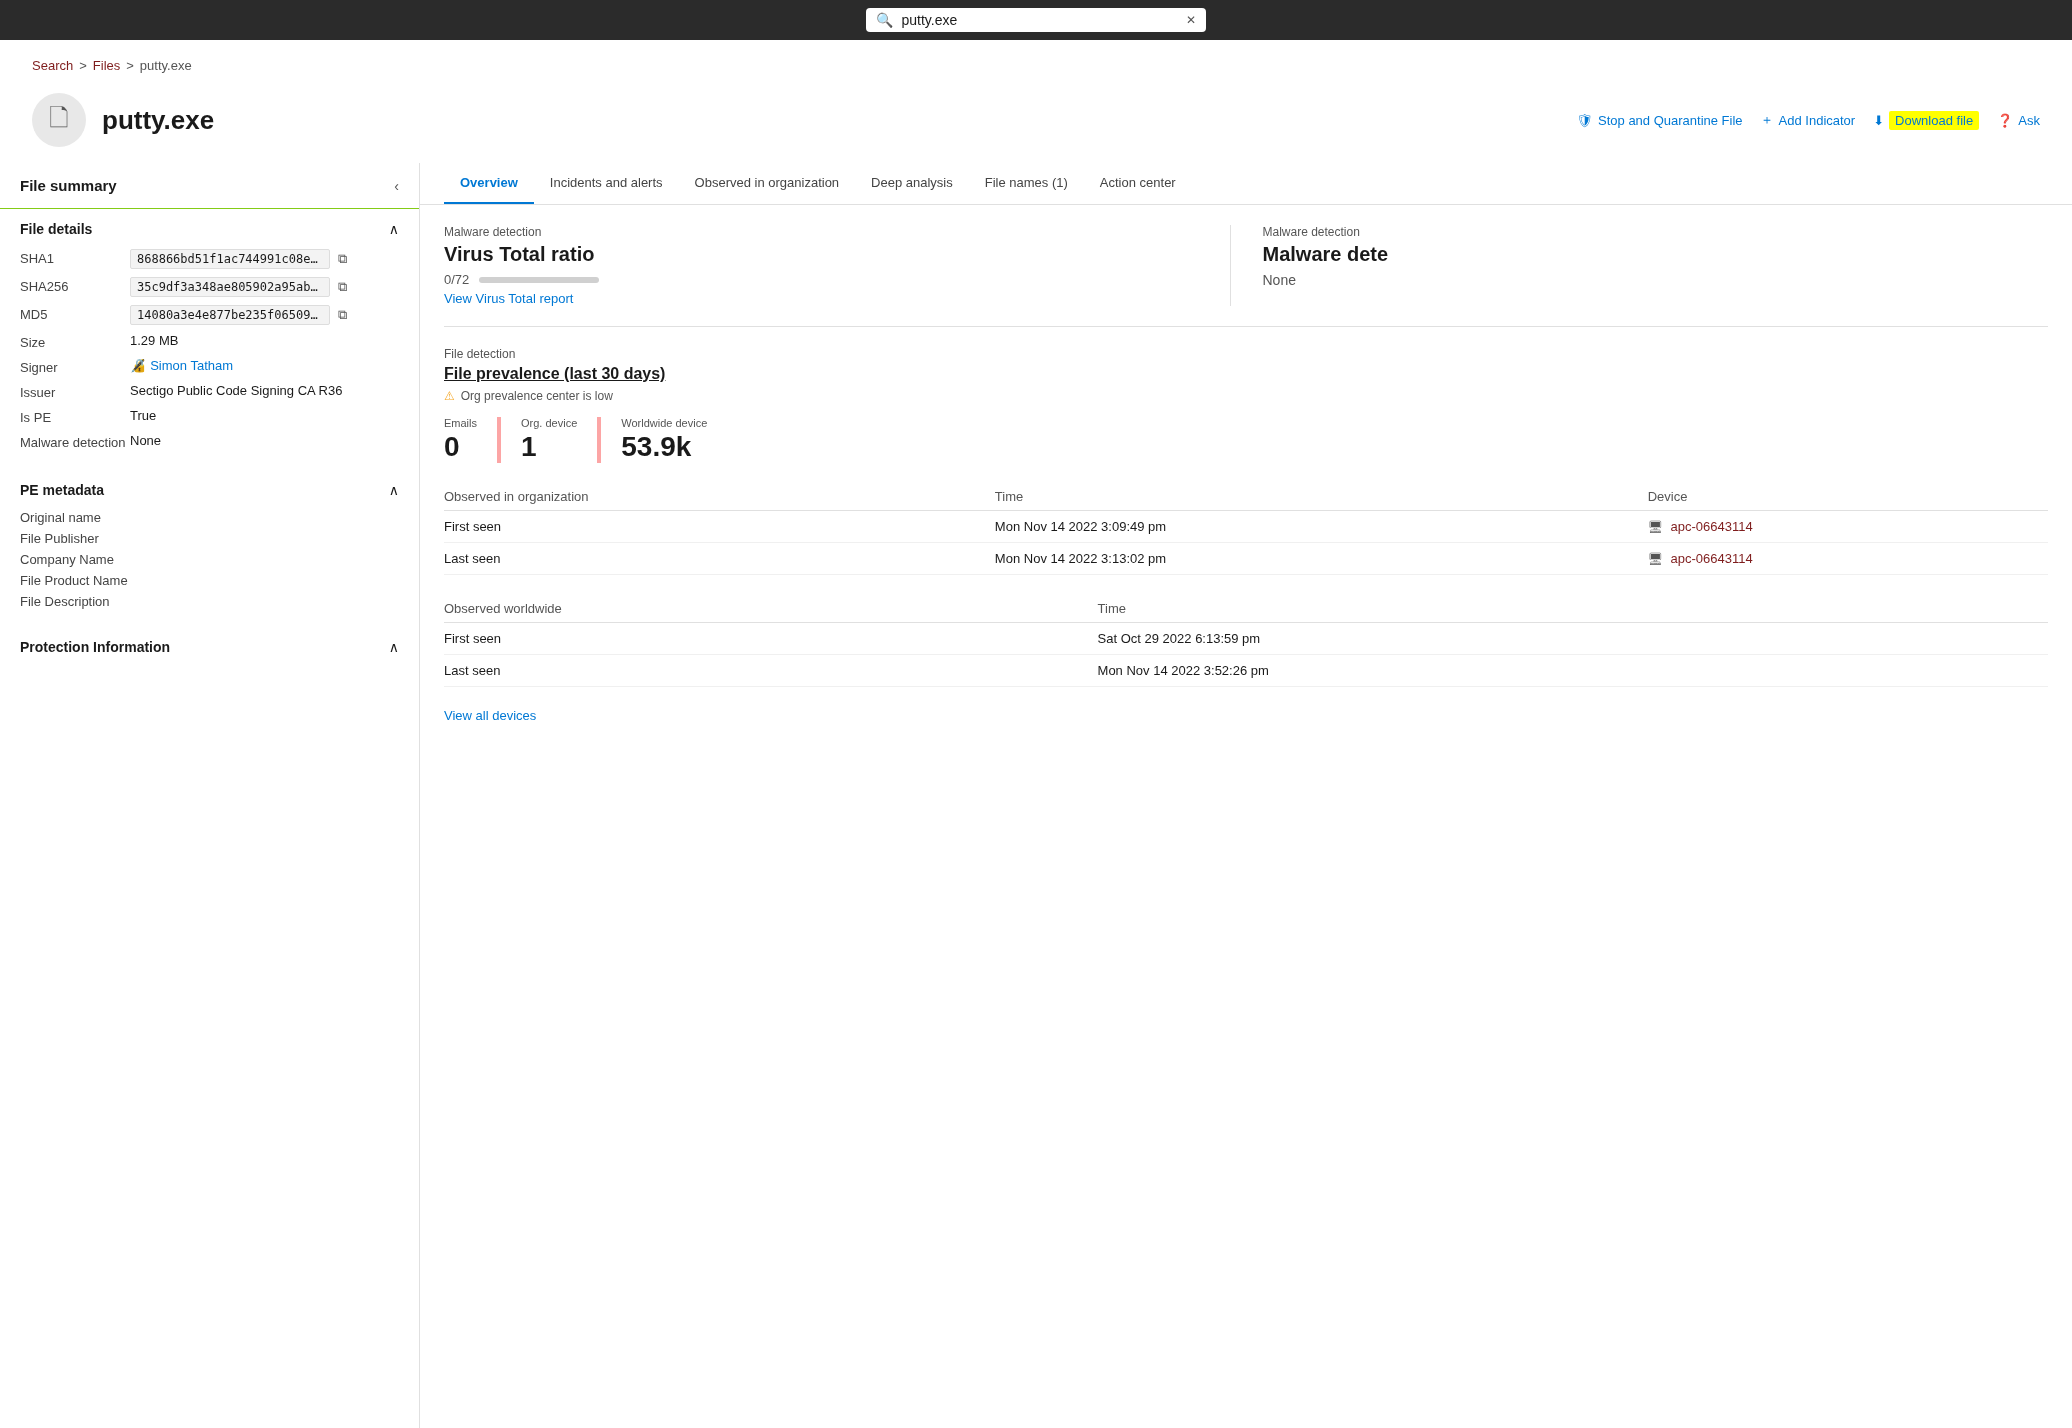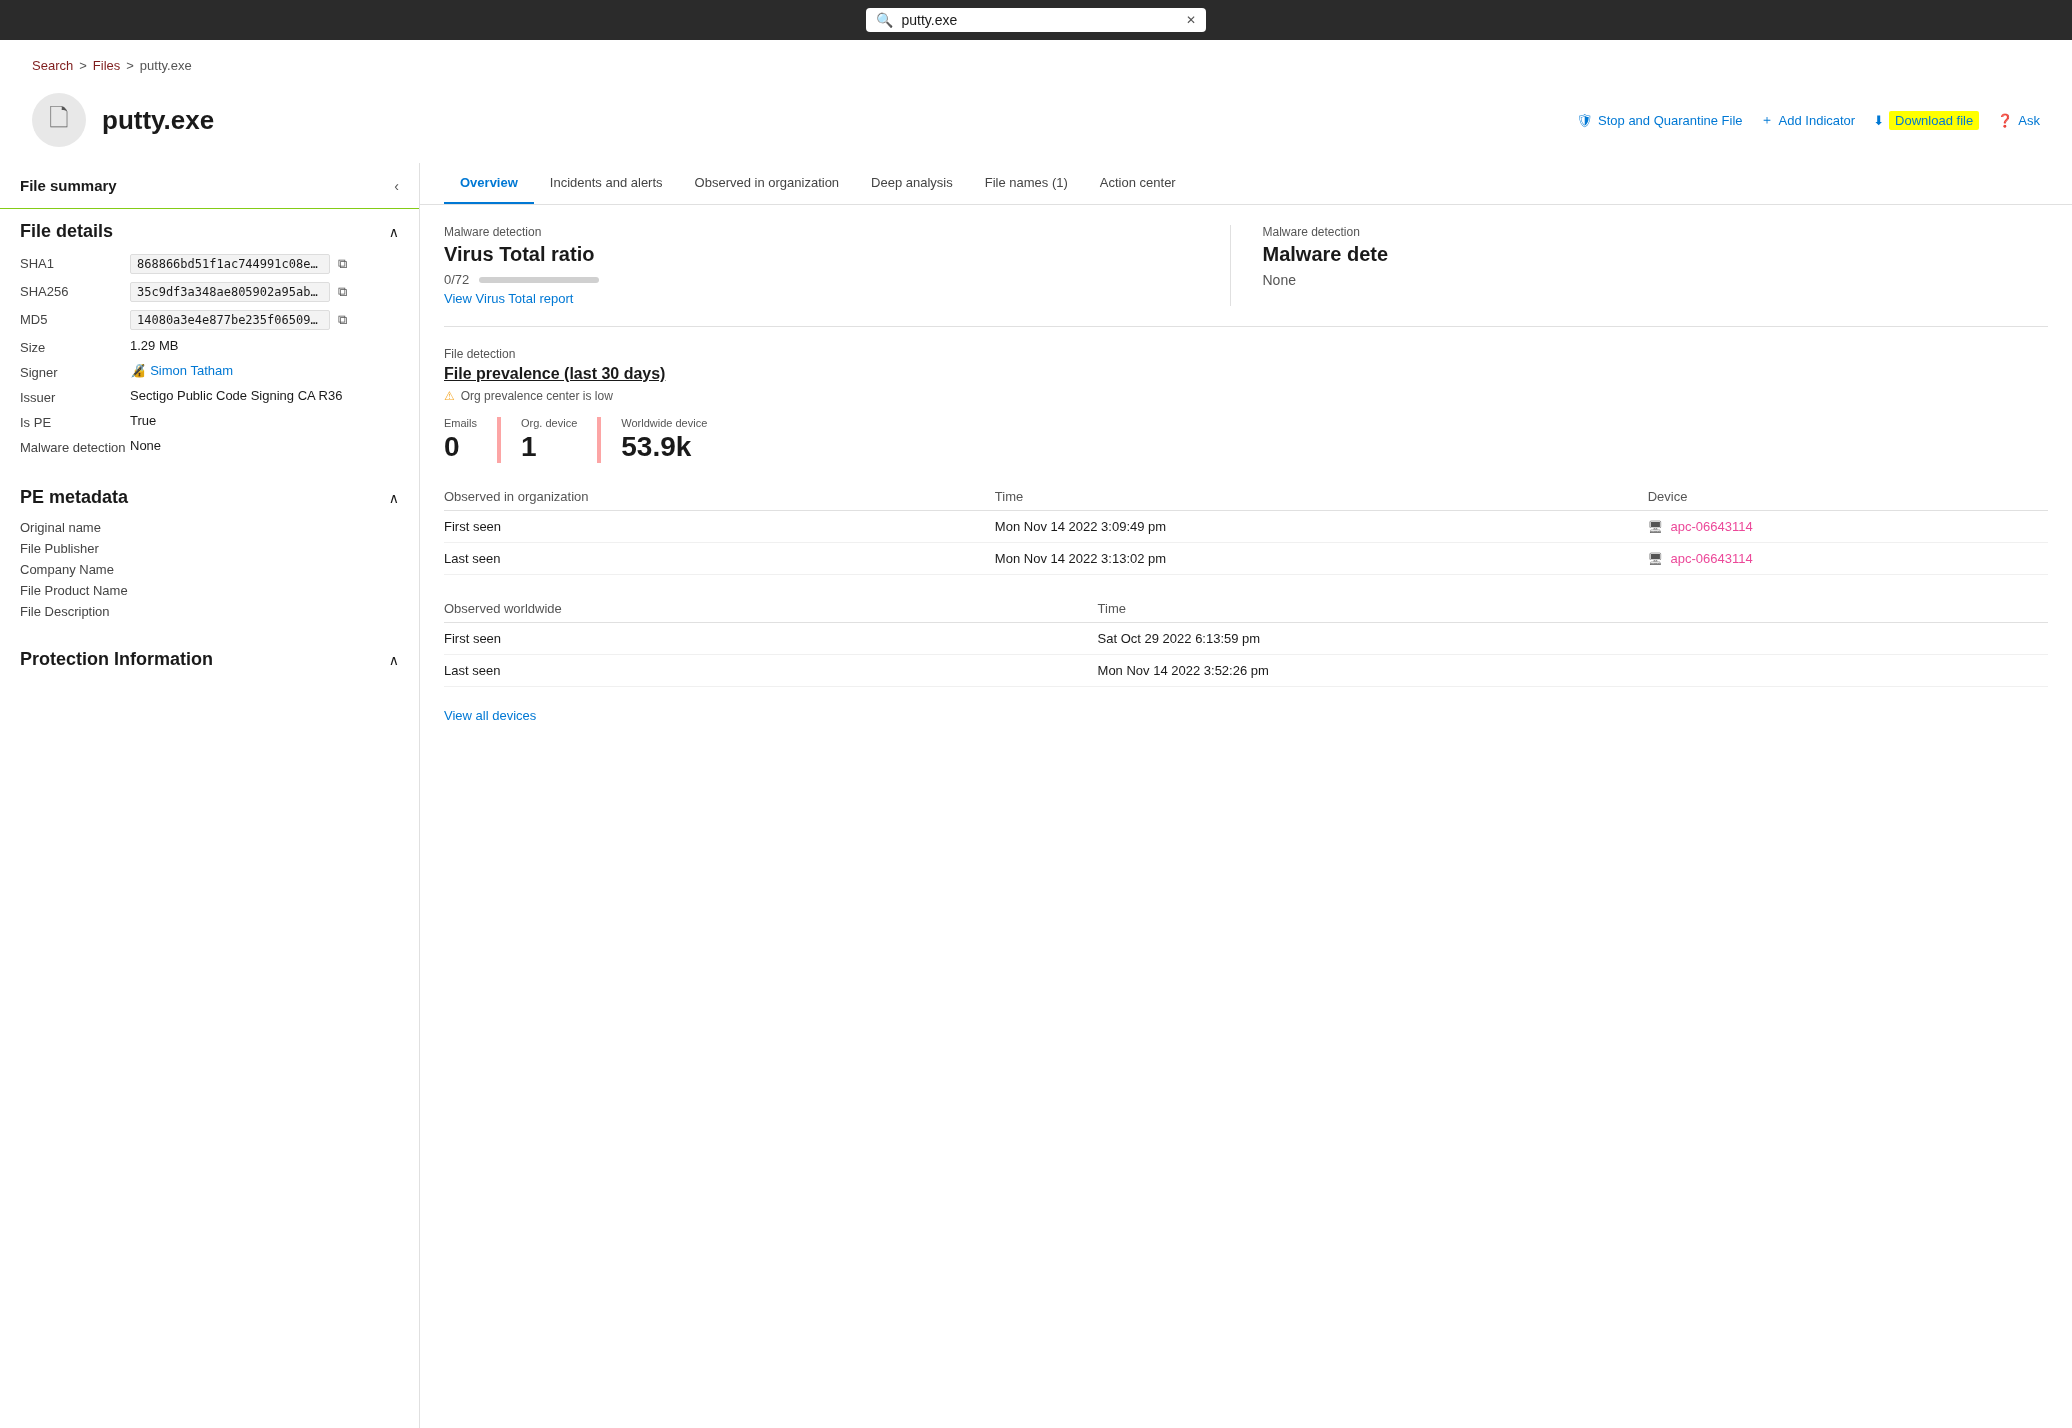--- a/index.html
+++ b/index.html
@@ -130,21 +130,21 @@
     .collapse-icon { cursor: pointer; color: #555; font-size: 14px; }
 
     .section-header {
       display: flex;
       align-items: center;
       justify-content: space-between;
       padding: 12px 20px 8px;
       cursor: pointer;
     }
     .section-header h3 {
-      font-size: 18px;
+      font-size: 14px;
       font-weight: 600;
     }
     .section-content { padding: 4px 20px 12px; }
 
     .detail-row {
       display: flex;
       align-items: flex-start;
       margin-bottom: 8px;
       font-size: 13px;
     }
@@ -291,21 +291,21 @@
       font-weight: 500;
       color: #555;
       padding: 6px 0;
       border-bottom: 1px solid #e0e0e0;
     }
     .obs-table td {
       padding: 8px 0;
       vertical-align: middle;
     }
     .obs-table tr { border-bottom: 1px solid #f0f0f0; }
-    .device-link { color: #ec4899; text-decoration: none; }
+    .device-link { color: #7f1d1d; text-decoration: none; }
     .device-icon { font-size: 12px; color: #555; margin-right: 4px; }
 
     .view-all-link {
       color: #0078d4;
       text-decoration: none;
       font-size: 13px;
     }
   </style>
 </head>
 <body>

